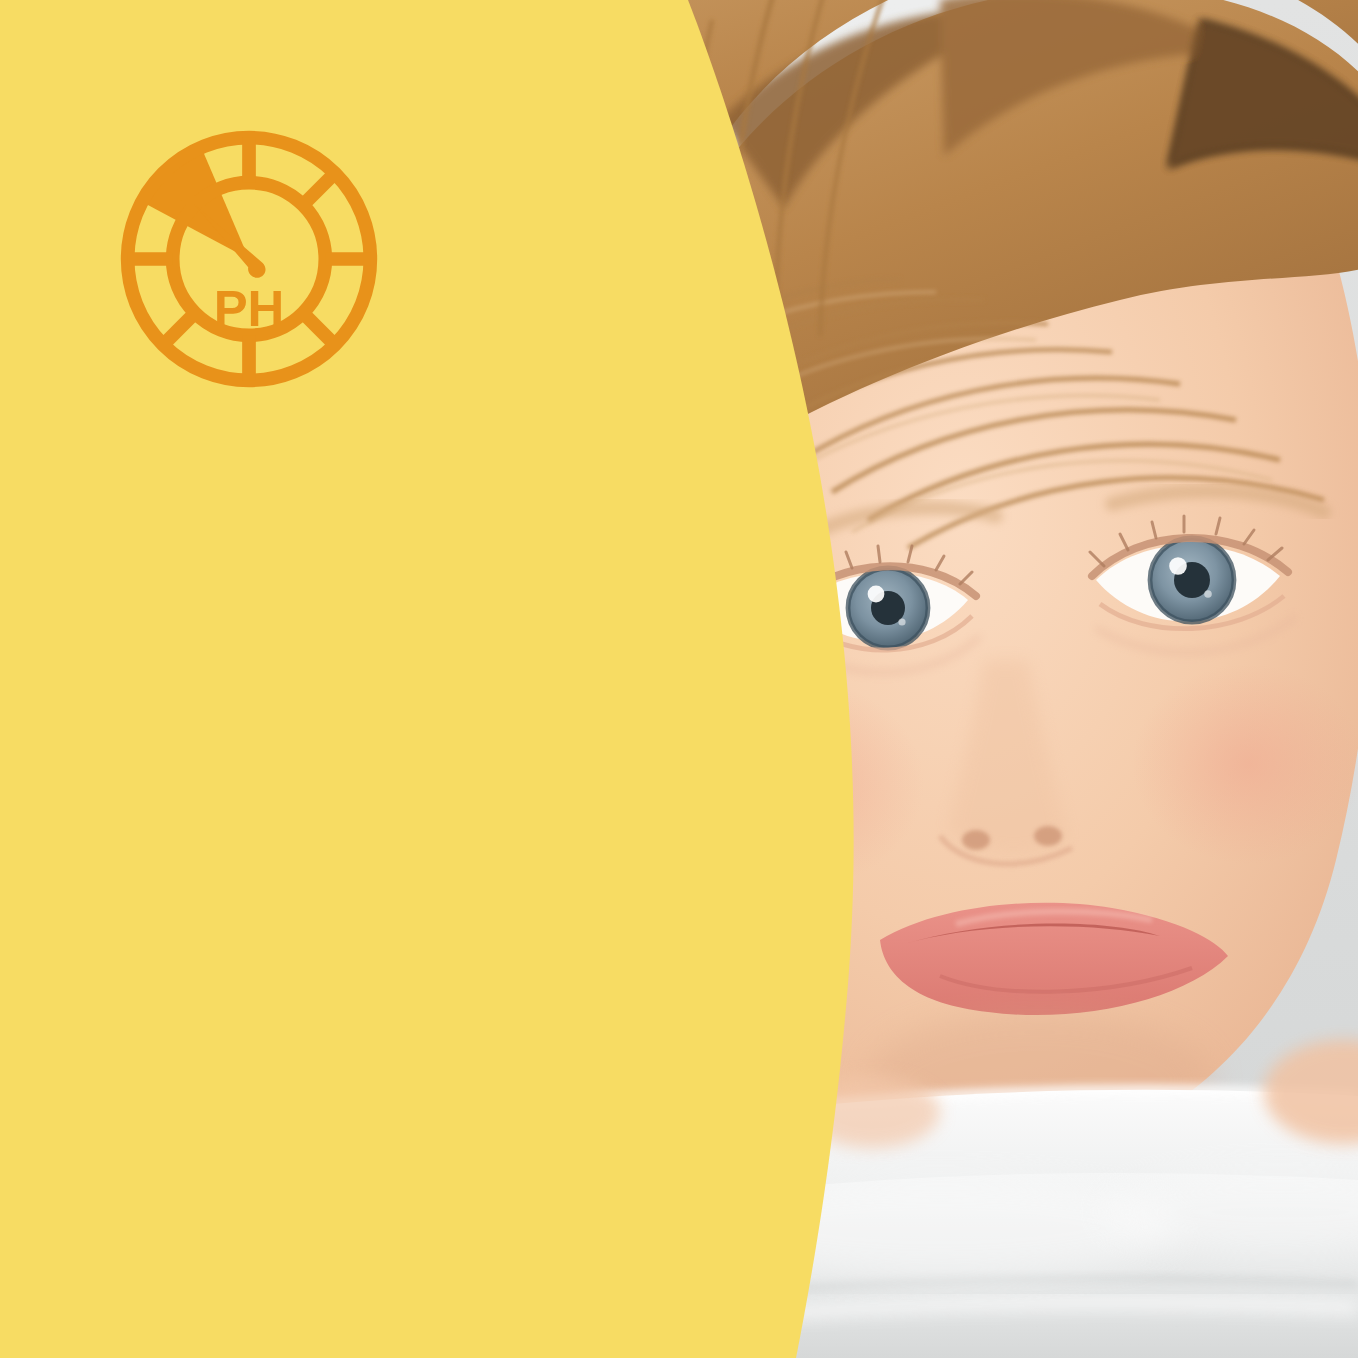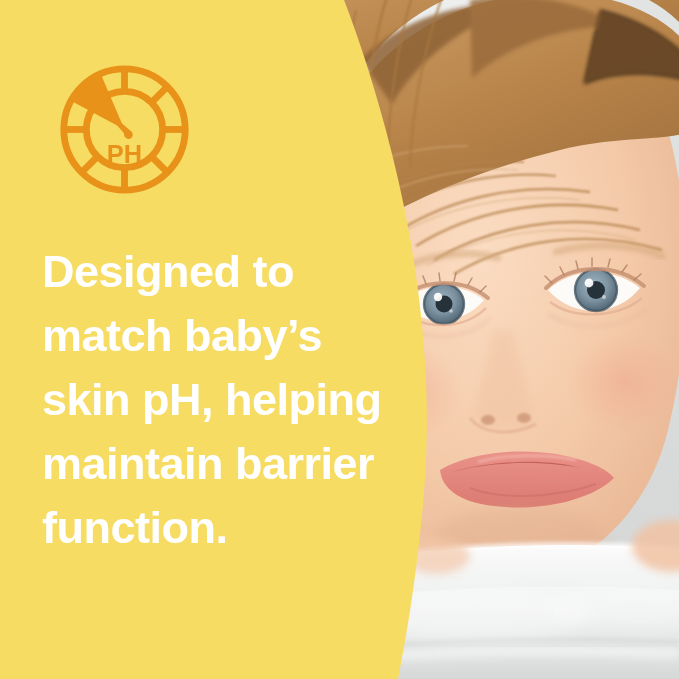--- a/index.html
+++ b/index.html
@@ -262,20 +262,15 @@
           <line x1="26.2" y1="113.8" x2="42.4" y2="97.6"></line>
           <line x1="113.8" y1="113.8" x2="97.6" y2="97.6"></line>
         </g>
       </g>
 
       <path d="M42,42 L77,72 C79.5,74.6 78.6,78.4 75.4,79.4 C72.2,80.4 69,77.6 69.6,74.2 Z" fill="#E8921A"></path>
 
       <text x="70" y="104" text-anchor="middle" font-family="Liberation Sans, sans-serif" font-size="26" font-weight="bold" fill="#E8921A">PH</text>
     </svg>
 
-    <div id="headline">Designed to
-match baby’s
-skin pH, helping
-maintain barrier
-function.</div>
 
   </div>
 </div>
 
 </body></html>

